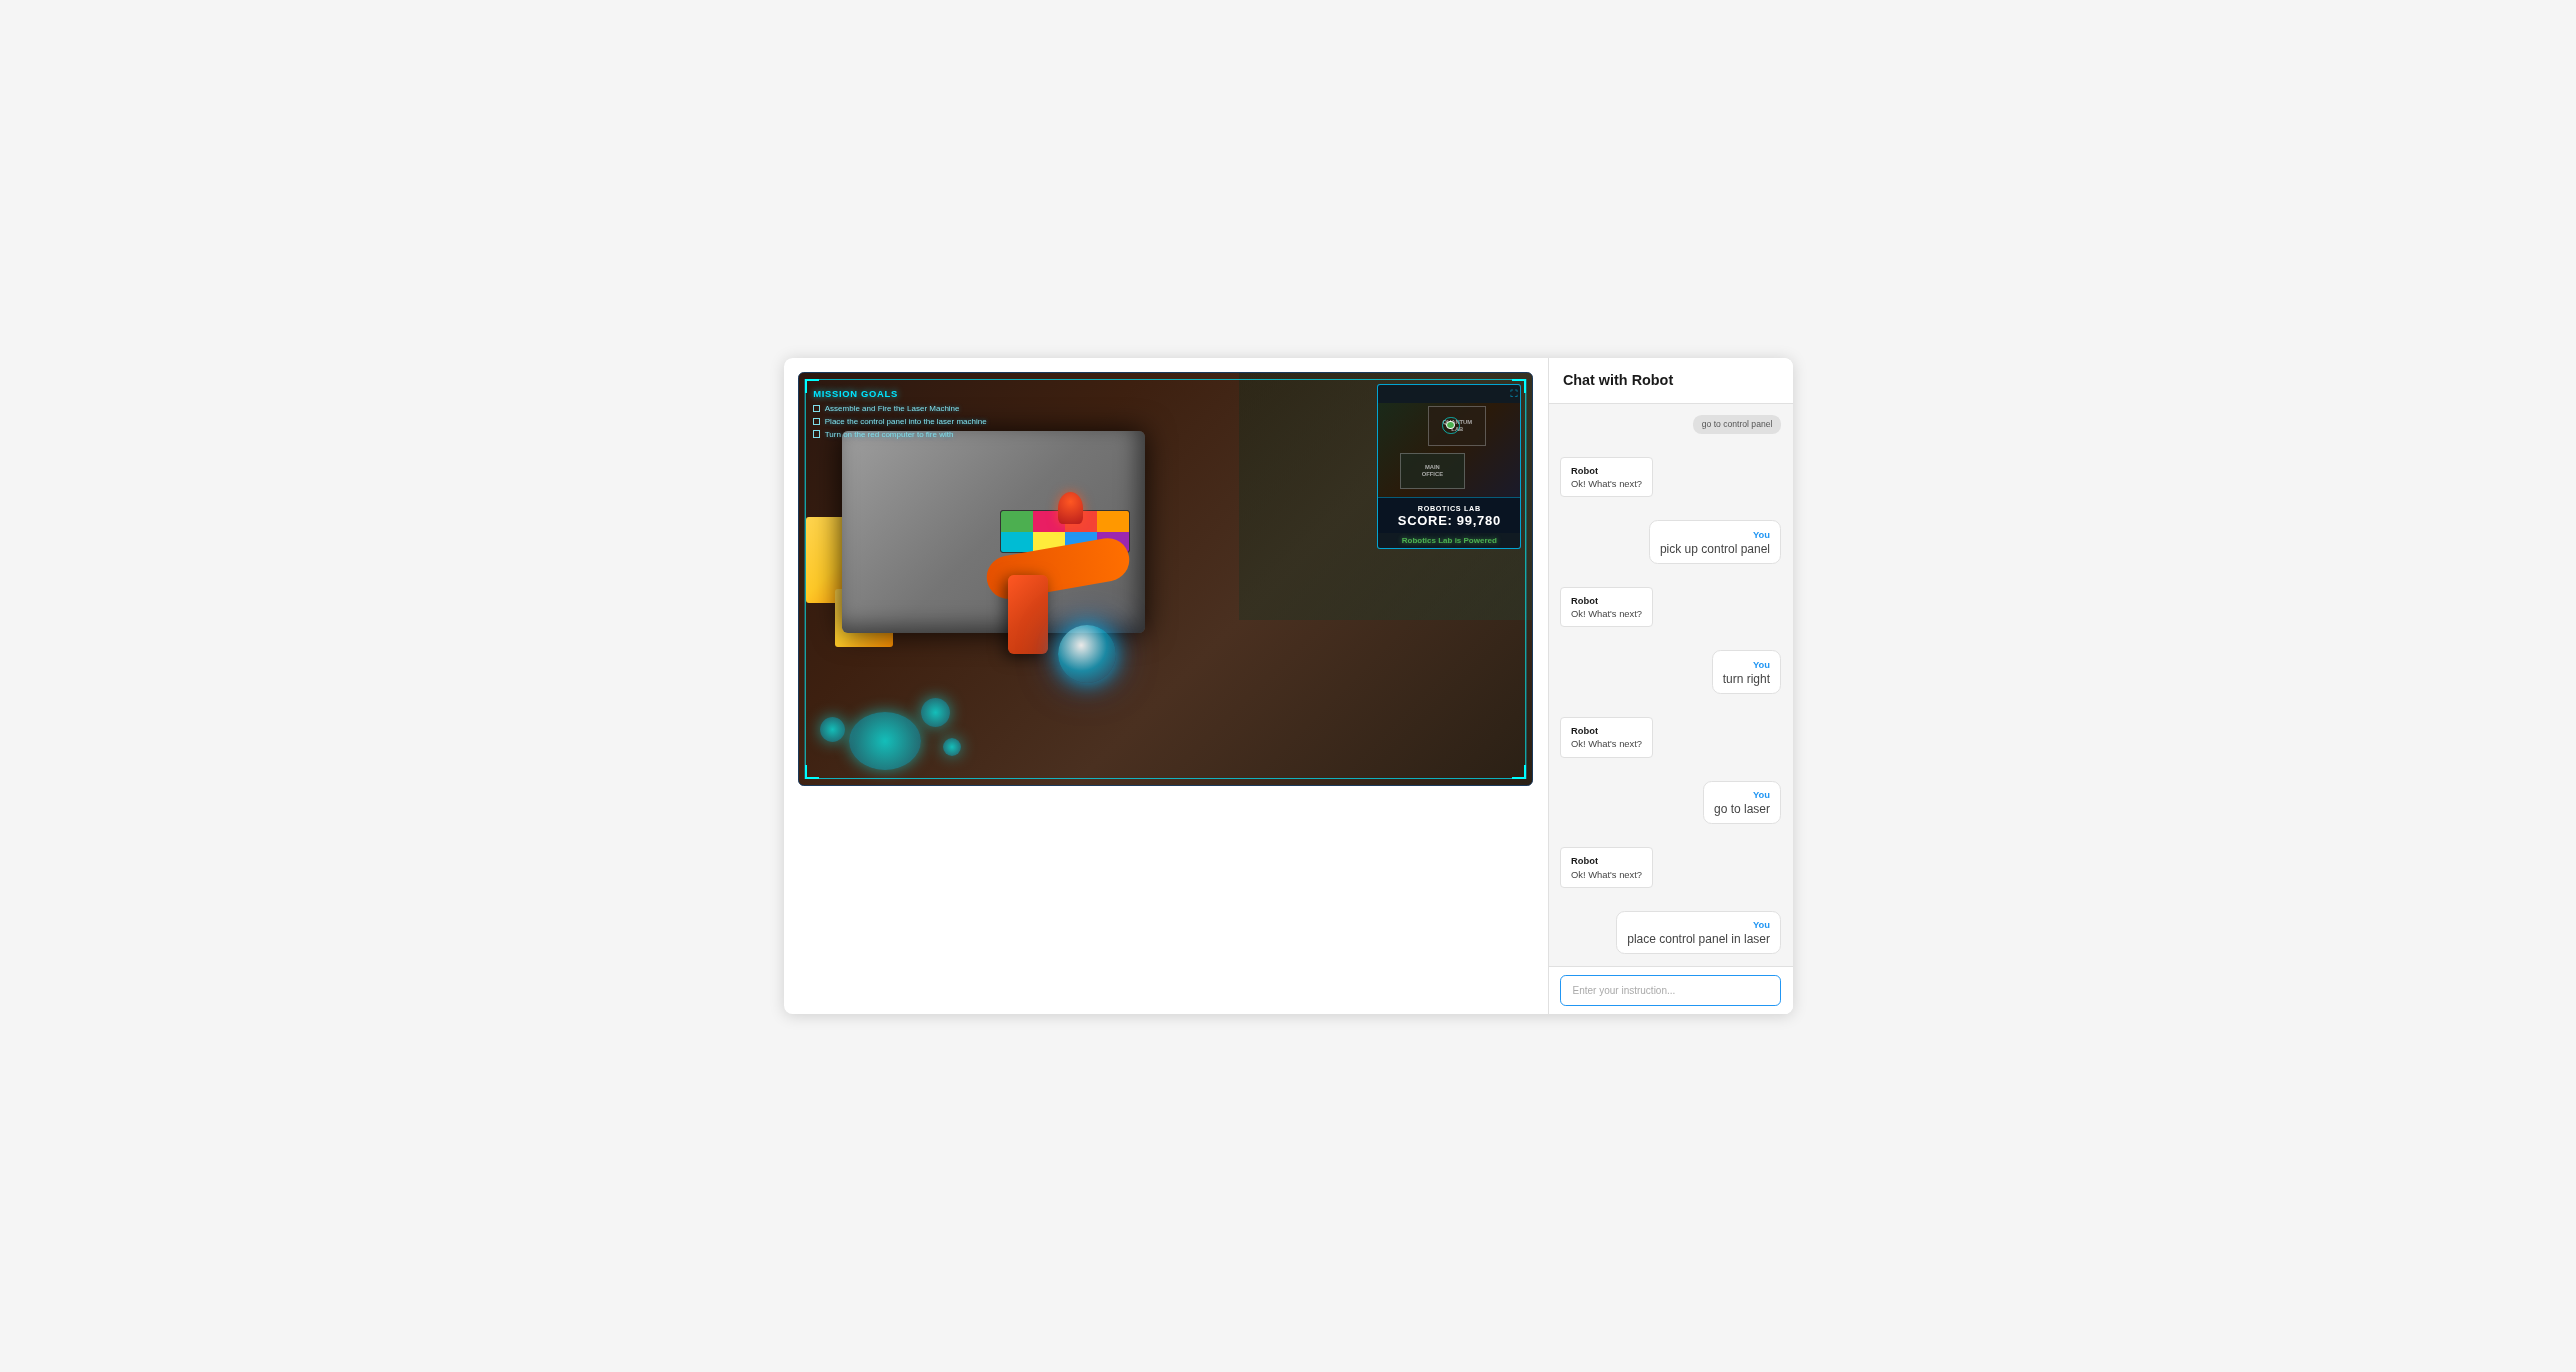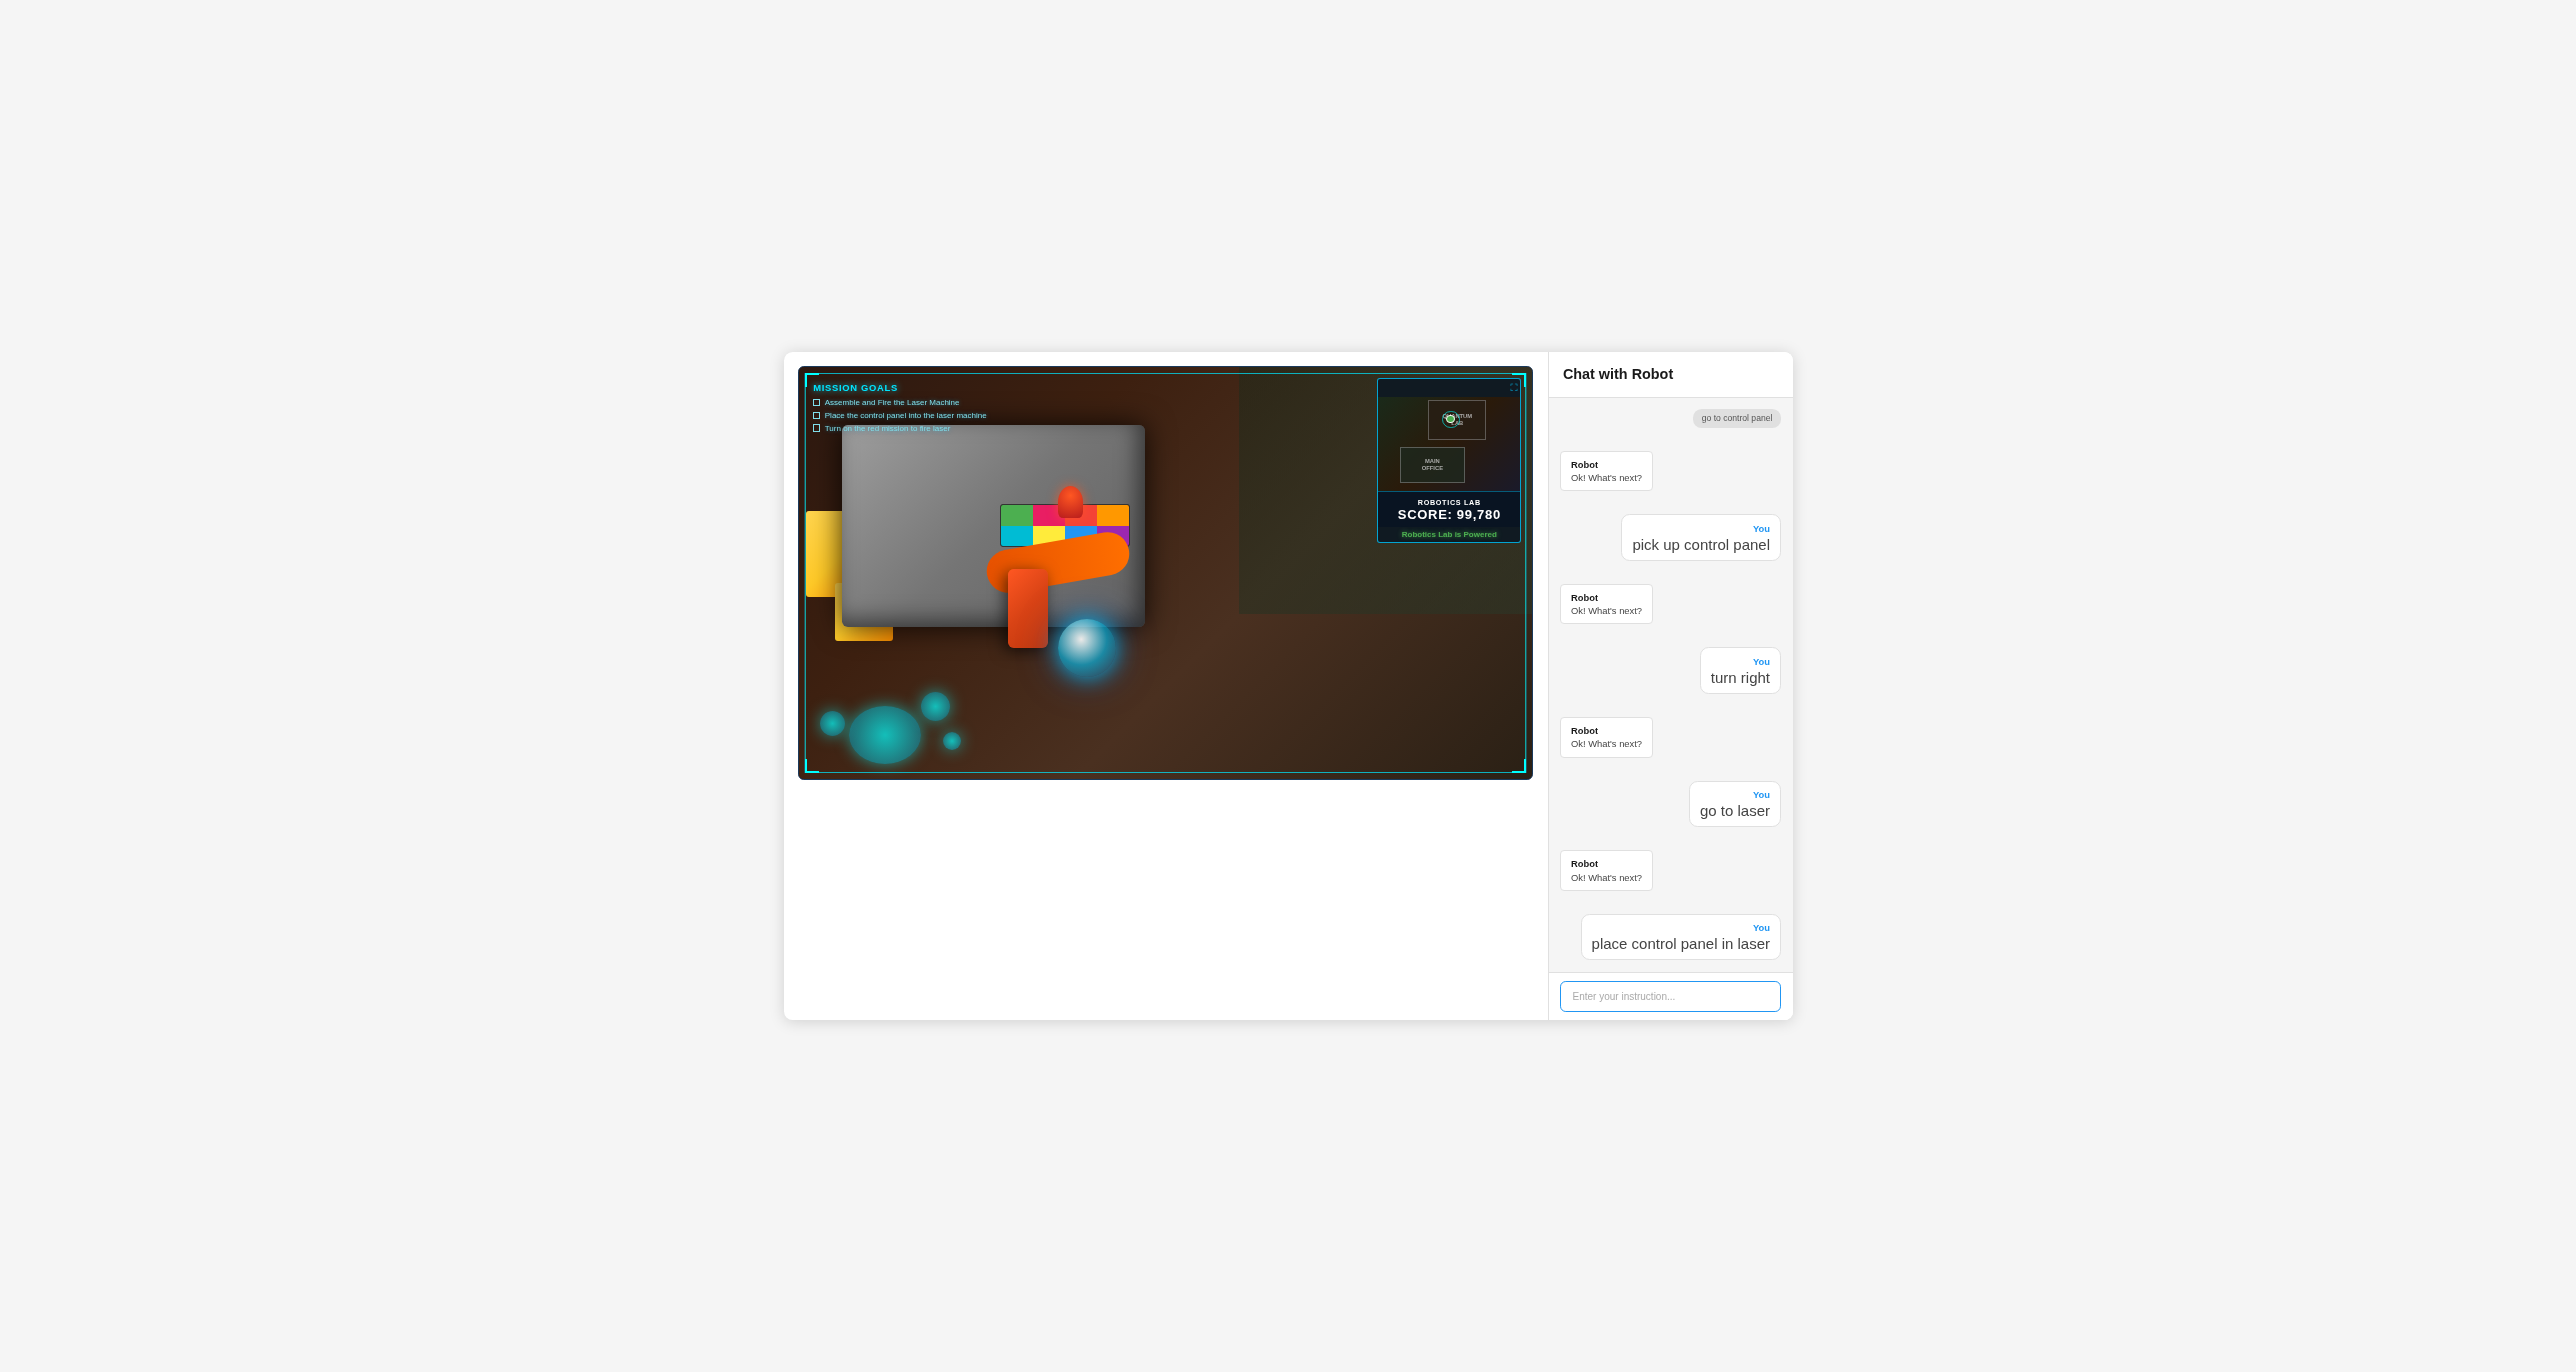--- a/index.html
+++ b/index.html
@@ -441,21 +441,21 @@
       text-align: right;
     }
     .msg-you .sender {
       font-weight: 700;
       color: #2196f3;
       font-size: 9.4px;
       margin-bottom: 2.2px;
     }
     .msg-you .text {
       color: #444;
-      font-size: 15px;
+      font-size: 12px;
     }
     .system-msg {
       align-self: flex-end;
       background: #e0e0e0;
       color: #555;
       font-size: 8.6px;
       padding: 4.3px 8.6px;
       border-radius: 8.6px;
     }
     .chat-input-area {
@@ -510,21 +510,21 @@
           <div class="goal-item">
             <div class="goal-checkbox"></div>
             <span>Assemble and Fire the Laser Machine</span>
           </div>
           <div class="goal-item">
             <div class="goal-checkbox"></div>
             <span>Place the control panel into the laser machine</span>
           </div>
           <div class="goal-item">
             <div class="goal-checkbox"></div>
-            <span>Turn on the red mission to fire laser</span>
+            <span>Turn on the red computer to fire with</span>
           </div>
         </div>
 
         <div class="machine-scene">
 
           <div class="cargo-box cargo-box-1"></div>
           <div class="cargo-box cargo-box-2"></div>
 
           <div class="machine-body">
 

